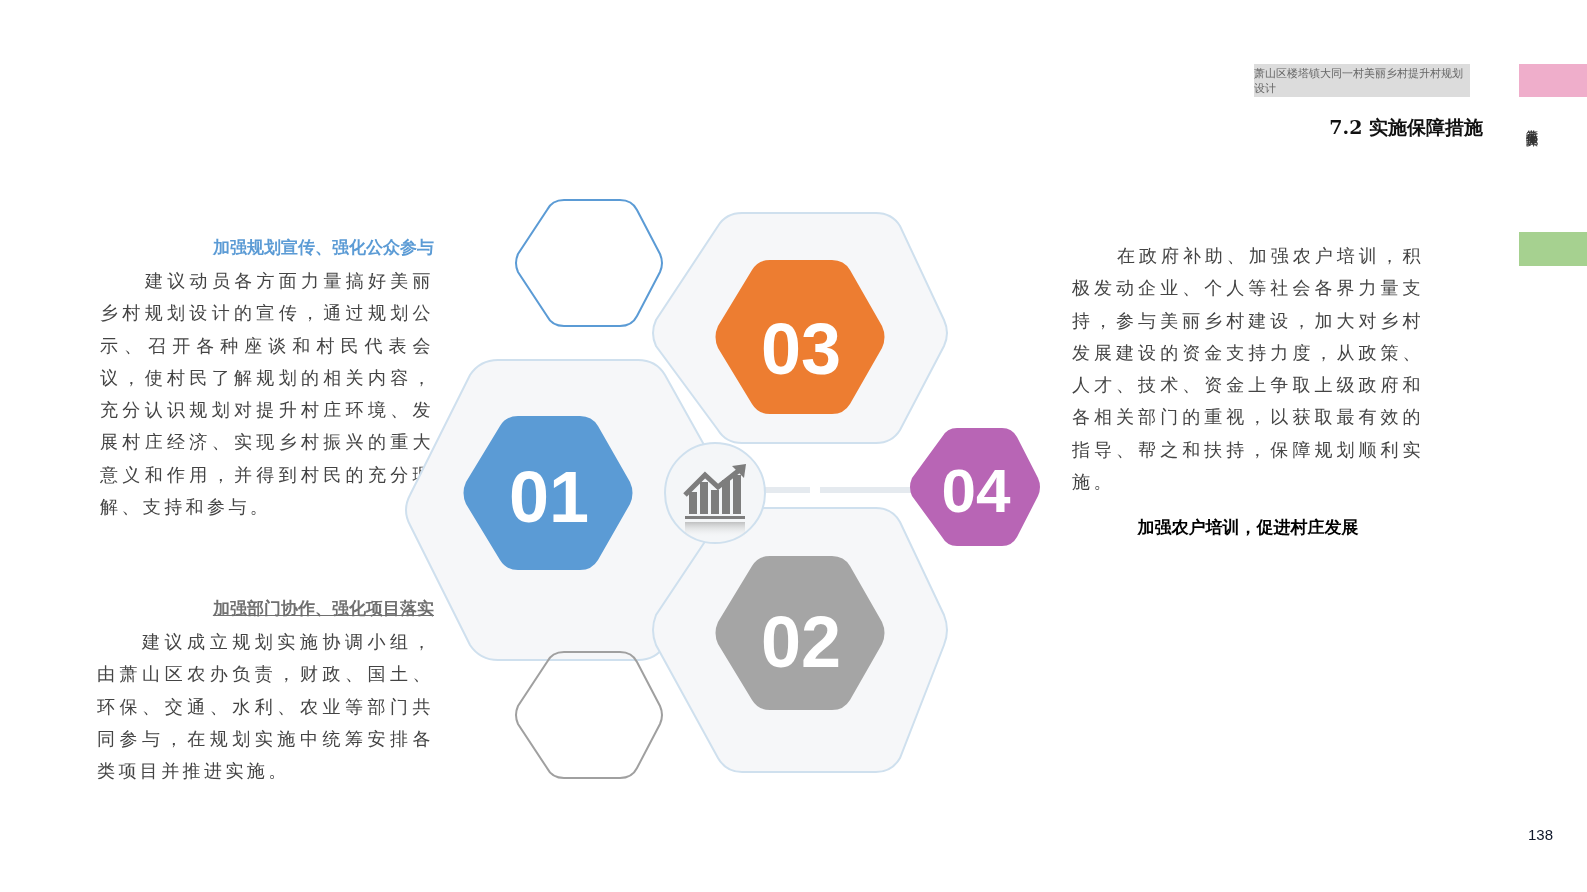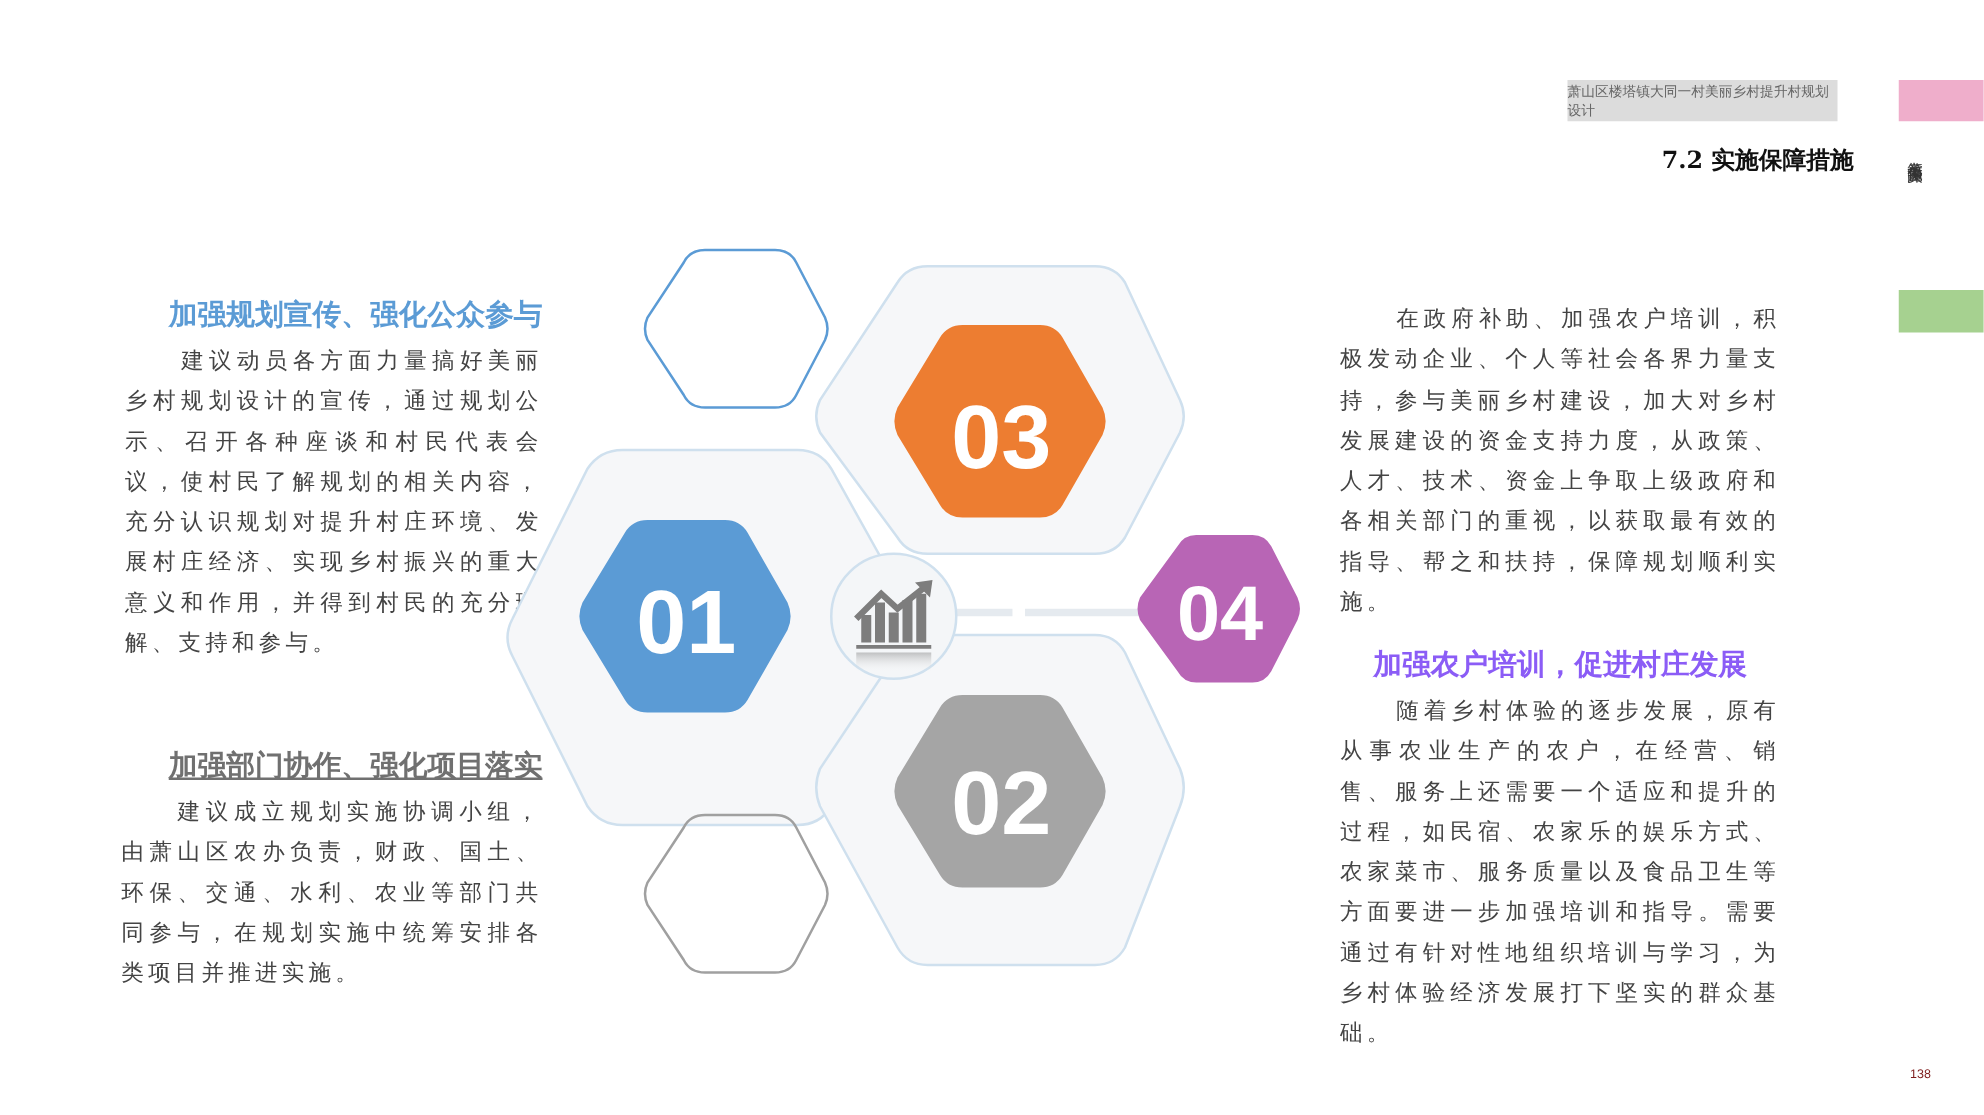--- a/index.html
+++ b/index.html
@@ -7,32 +7,32 @@
          font-family:"DejaVu Sans", "Liberation Sans", sans-serif; color:#333; }
   .header-bar { position:absolute; left:1254px; top:64px; width:216px; height:33px; background:#dcdcdc;
                 display:flex; align-items:center; justify-content:center; font-size:11px; color:#666; }
   .pink-tab { position:absolute; left:1519px; top:64px; width:68px; height:33px; background:#efaecb; }
   .green-tab { position:absolute; left:1519px; top:232px; width:68px; height:34px; background:#a6d190; }
   .section-title { position:absolute; right:104px; top:115px; font-family:"DejaVu Serif","Liberation Serif",serif;
                    font-weight:bold; font-size:19px; color:#111; }
   .chapter-vert { position:absolute; left:1521px; top:120px; width:18px; font-size:12px; line-height:14px; color:#333;
                   writing-mode:vertical-rl; }
   .block { position:absolute; }
-  .block h2 { margin:0 0 6px 0; font-family:"DejaVu Serif","Liberation Serif",serif; font-weight:bold; font-size:23px; letter-spacing:0px; }
+  .block h2 { margin:0 0 6px 0; font-family:"DejaVu Serif","Liberation Serif",serif; font-weight:bold; font-size:17px; letter-spacing:0px; }
   .block p { margin:0; font-family:"DejaVu Serif","Liberation Serif",serif; font-size:18px; line-height:32.3px; letter-spacing:3.4px;
              color:#444; text-indent:2.5em; text-align:justify; }
   .b1 { left:100px; top:236px; width:334px; }
   .b1 h2 { color:#5b9bd5; text-align:right; }
   .b2 { left:97px; top:597px; width:337px; }
   .b2 h2 { color:#707070; text-align:right;text-decoration:underline; }
   .b3 { left:1072px; top:240px; width:352px; }
   .b3 h2 { color:#ed7d31; text-align:center; }
   .b4 { left:1072px; top:516px; width:352px; }
-  .b4 h2 { color:#8b5cf6; text-align:center; }
-  .page-num { position:absolute; left:1528px; top:854px; font-size:10px; color:#7f1d1d; font-family:"Liberation Sans",sans-serif; }
+  .b4 h2 { color:#000000; text-align:center; }
+  .page-num { position:absolute; left:1528px; top:826px; font-size:15px; color:#0f172a; font-family:"Liberation Sans",sans-serif; }
   .graphic { position:absolute; left:400px; top:190px; width:660px; height:610px; }
   .num { font-family:"Liberation Sans","DejaVu Sans",sans-serif; font-weight:bold; fill:#fff; }
 </style>
 </head>
 <body>
 
 <div class="header-bar">
   <span>萧山区楼塔镇大同一村美丽乡村提升村规划设计</span>
 </div>
 <div class="pink-tab"></div>
@@ -46,21 +46,20 @@
 </div>
 <div class="block b2">
   <h2>加强部门协作、强化项目落实</h2>
   <p>建议成立规划实施协调小组，由萧山区农办负责，财政、国土、环保、交通、水利、农业等部门共同参与，在规划实施中统筹安排各类项目并推进实施。</p>
 </div>
 <div class="block b3">
   <p>在政府补助、加强农户培训，积极发动企业、个人等社会各界力量支持，参与美丽乡村建设，加大对乡村发展建设的资金支持力度，从政策、人才、技术、资金上争取上级政府和各相关部门的重视，以获取最有效的指导、帮之和扶持，保障规划顺利实施。</p>
 </div>
 <div class="block b4">
   <h2>加强农户培训，促进村庄发展</h2>
-  <p>随着乡村体验的逐步发展，原有从事农业生产的农户，在经营、销售、服务上还需要一个适应和提升的过程，如民宿、农家乐的娱乐方式、农家菜市、服务质量以及食品卫生等方面要进一步加强培训和指导。需要通过有针对性地组织培训与学习，为乡村体验经济发展打下坚实的群众基础。</p>
 </div>
 
 <svg class="graphic" viewBox="0 0 660 610" xmlns="http://www.w3.org/2000/svg">
   <defs>
     <linearGradient id="rg" x1="0" y1="0" x2="0" y2="1">
       <stop offset="0" stop-color="#8a8a8a" stop-opacity="0.5"></stop>
       <stop offset="1" stop-color="#ffffff" stop-opacity="0"></stop>
     </linearGradient>
   </defs>
 

